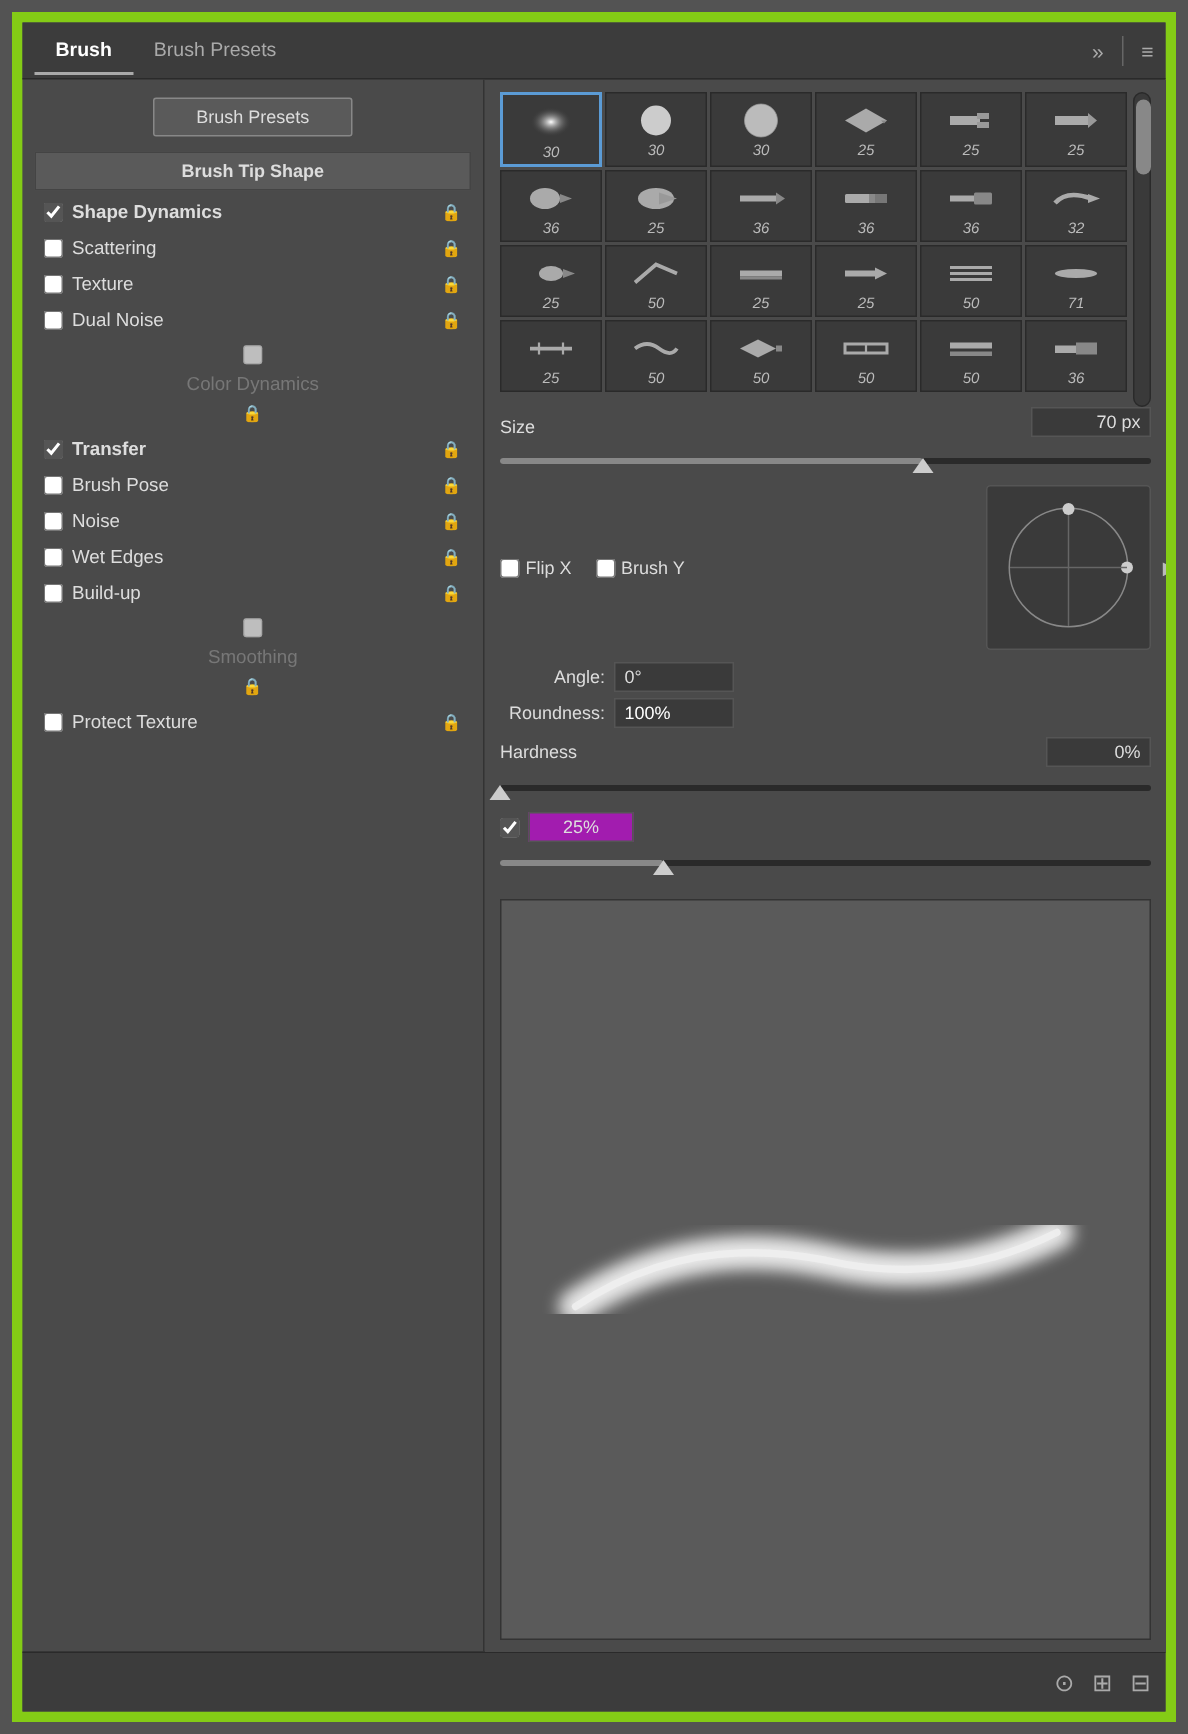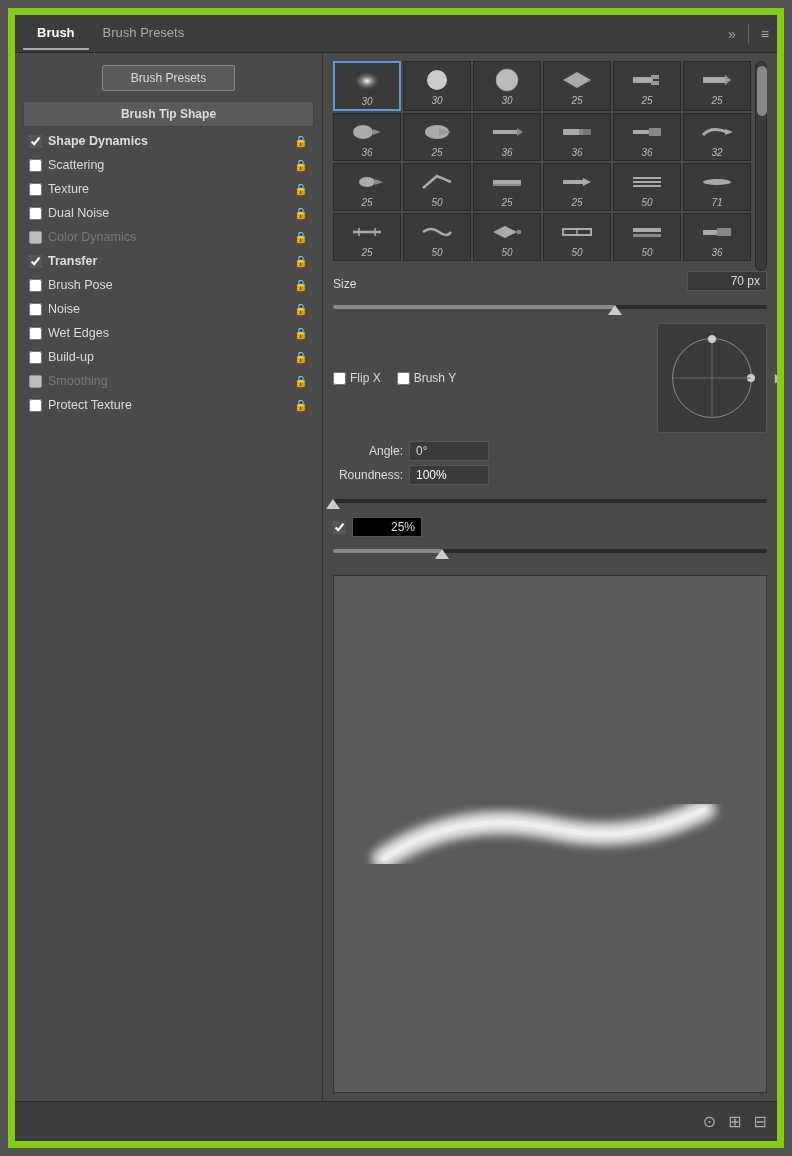--- a/index.html
+++ b/index.html
@@ -108,21 +108,21 @@
     }
 
     .brush-option {
       display: flex;
       align-items: center;
       padding: 5px 6px;
       gap: 6px;
       cursor: pointer;
       user-select: none;
     }
-    .brush-option.disabled { color: #777; }
+    .brush-option.disabled { color: #777; flex-direction: column; }
 
     .brush-option input[type="checkbox"] {
       width: 13px;
       height: 13px;
       accent-color: #555;
       flex-shrink: 0;
     }
 
     .brush-option-label {
       flex: 1;
@@ -794,31 +794,35 @@
 
       <div class="angle-input-row">
         <span class="angle-label">Angle:</span>
         <input class="angle-val" value="0°" style="background: rgb(58, 58, 58); border: 1px solid rgb(85, 85, 85); color: rgb(221, 221, 221); padding: 2px 6px; font-size: 12px;">
       </div>
       <div class="angle-input-row" style="margin-top:4px; margin-bottom:6px;">
         <span class="angle-label">Roundness:</span>
         <input class="angle-val" value="100%" style="background: rgb(58, 58, 58); border: 1px solid rgb(85, 85, 85); color: #ffffff; padding: 2px 6px; font-size: 12px;">
       </div>
 
+      <div class="prop-row">
+        <span class="prop-label">Hardness</span>
+        <input class="prop-value" value="0%" style="background: rgb(58, 58, 58); border: 1px solid rgb(85, 85, 85); color: rgb(221, 221, 221); padding: 2px 6px; font-size: 12px; text-align: right; width: 70px;">
+      </div>
 
       <div class="slider-container">
         <div class="slider-track">
           <div class="slider-filled" style="width:0%;"></div>
           <div class="slider-thumb" style="left:calc(0% - 7px);"></div>
         </div>
       </div>
 
       <div class="spacing-row">
         <input type="checkbox" checked="" style="">
-        <input class="prop-value" value="25%" style="background: #000000; border: 1px solid rgb(85, 85, 85); color: rgb(221, 221, 221); padding: 2px 6px; font-size: 12px; text-align: right; width: 70px;">
+        <input class="prop-value" value="25%" style="background: #a21caf; border: 1px solid rgb(85, 85, 85); color: rgb(221, 221, 221); padding: 2px 6px; font-size: 12px; text-align: center; width: 70px;">
       </div>
 
       <div class="slider-container">
         <div class="slider-track">
           <div class="slider-filled" style="width:25%;"></div>
           <div class="slider-thumb" style="left:calc(25% - 7px);"></div>
         </div>
       </div>
 
       <div class="brush-preview">

